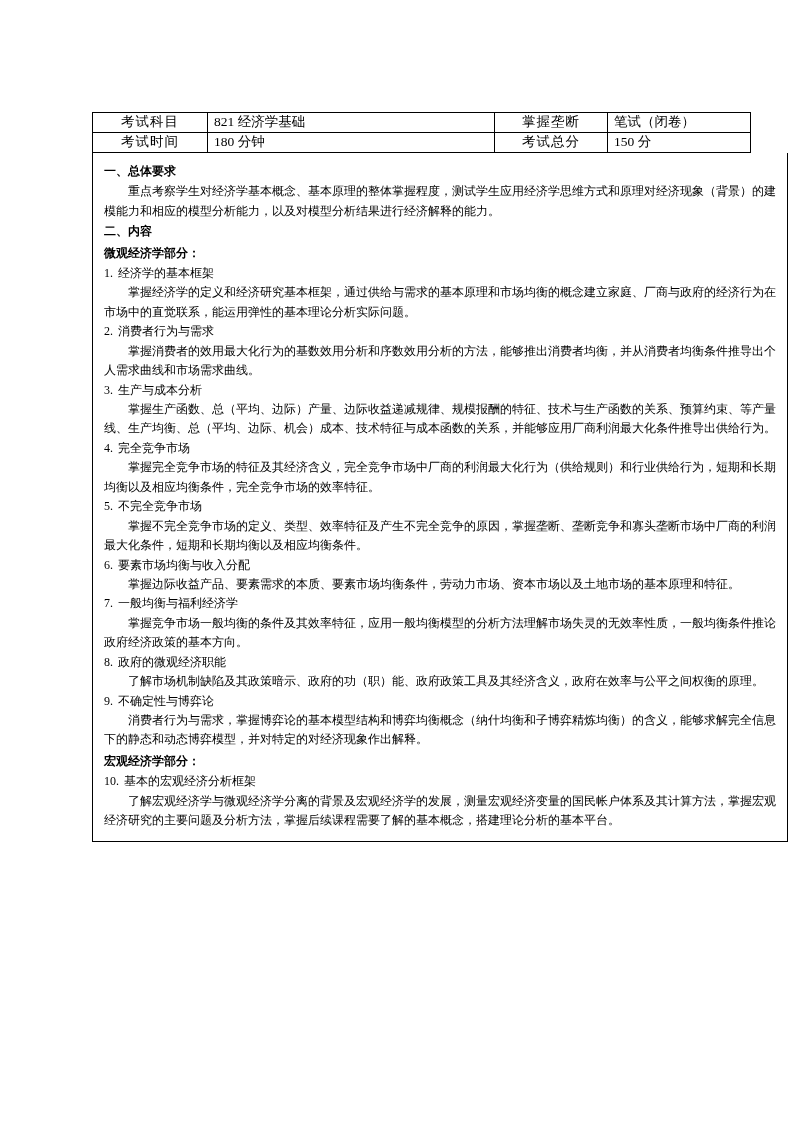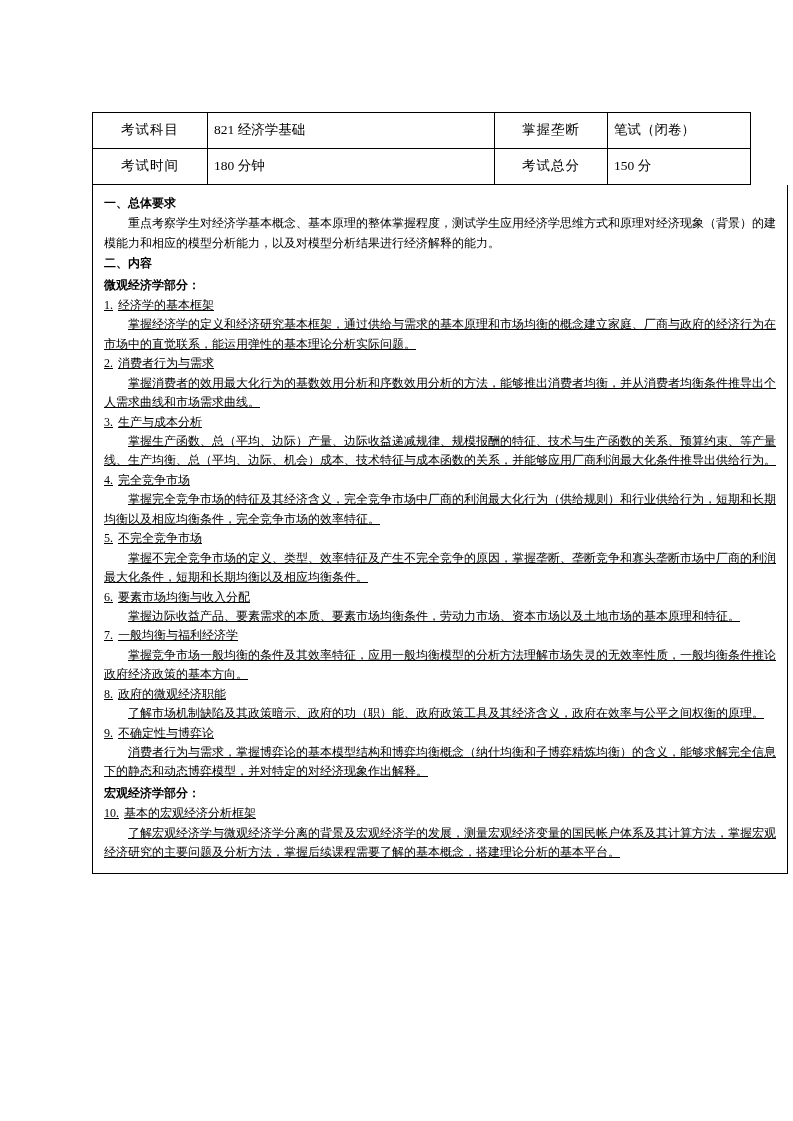--- a/index.html
+++ b/index.html
@@ -23,21 +23,21 @@
   }
   table.header-table {
     border-collapse: collapse;
     width: 608px;
     table-layout: fixed;
   }
   table.header-table td {
     border: 1px solid #000000;
     font-size: 13.5px;
     line-height: 1.4;
-    padding: 8px 6px;
+    padding: 0 6px;
     vertical-align: middle;
   }
   td.label-cell {
     text-align: center;
     width: 102px;
     letter-spacing: 1px;
   }
   td.value-cell {
     text-align: left;
     padding-left: 10px;
@@ -73,21 +73,21 @@
   }
   .item-title {
     margin: 0;
   }
   .item-title .num {
     margin-right: 2px;
   }
   .item-title .t {
     margin-left: 3px;
   }
-  .blk { margin-bottom: 0; text-decoration: underline; }
+  .blk { margin-bottom: 0; }
 </style>
 </head>
 <body>
 
 <div class="page">
 
   <table class="header-table">
     <tbody>
       <tr>
         <td class="label-cell">考试科目</td>

